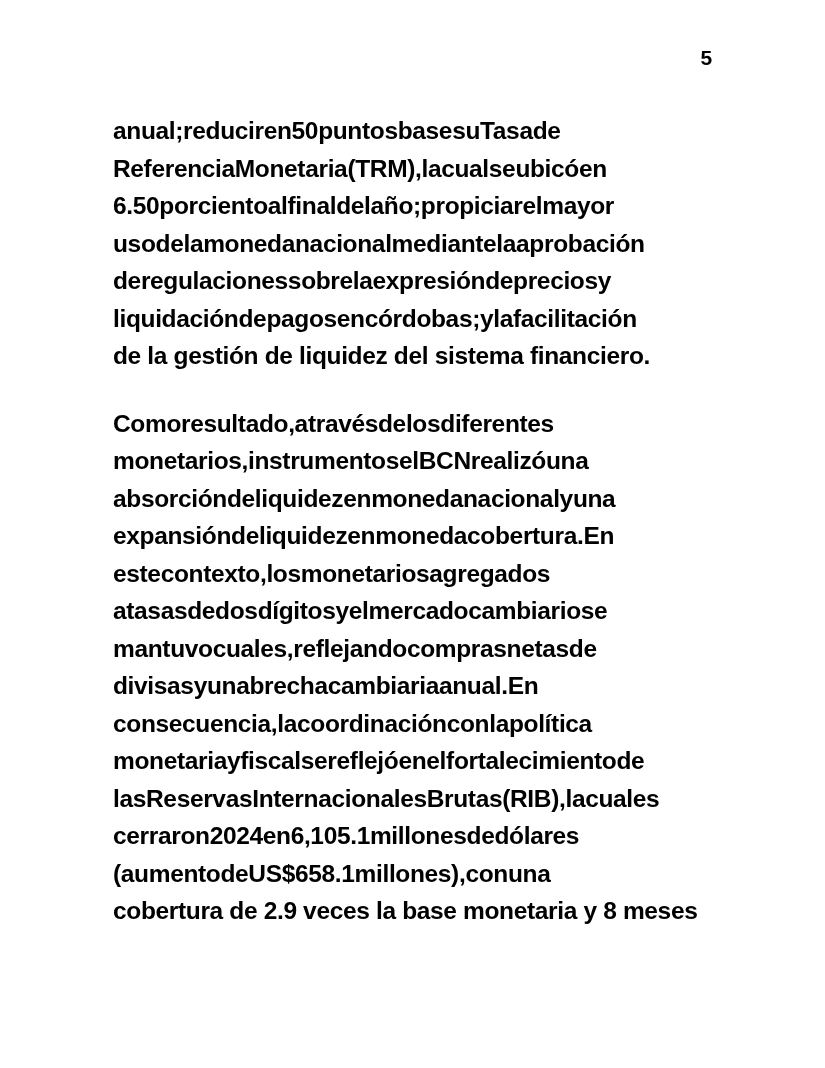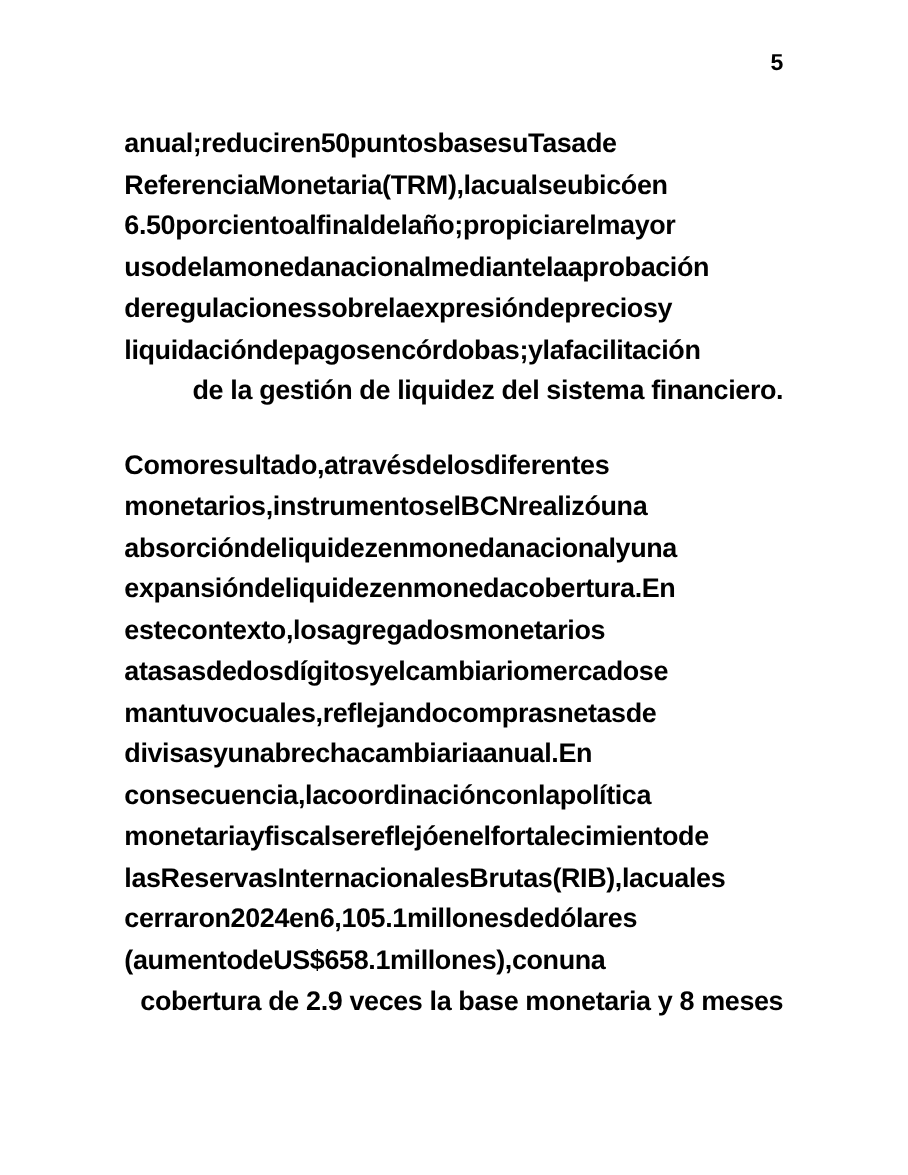--- a/index.html
+++ b/index.html
@@ -76,21 +76,21 @@
     white-space: pre;
   }
   .line.justify > .w {
     display: inline-block;
     white-space: pre;
   }
 
   
   .line.flush-left {
     display: block;
-    text-align: right;
+    text-align: left;
   }
 </style>
 </head>
 <body>
 
 <div class="page">
 
   <div class="page-number">5</div>
 
   <div class="text-column">
@@ -101,22 +101,22 @@
         <div class="line justify"><span class="w">uso</span><span class="w">de</span><span class="w">la</span><span class="w">moneda</span><span class="w">nacional</span><span class="w">mediante</span><span class="w">la</span><span class="w">aprobación</span></div>
         <div class="line justify"><span class="w">de</span><span class="w">regulaciones</span><span class="w">sobre</span><span class="w">la</span><span class="w">expresión</span><span class="w">de</span><span class="w">precios</span><span class="w">y</span></div>
         <div class="line justify"><span class="w">liquidación</span><span class="w">de</span><span class="w">pagos</span><span class="w">en</span><span class="w">córdobas;</span><span class="w">y</span><span class="w">la</span><span class="w">facilitación</span></div>
         <div class="line flush-left">de la gestión de liquidez del sistema financiero.</div>
       </div>
     <div class="paragraph">
         <div class="line justify"><span class="w">Como</span><span class="w">resultado,</span><span class="w">a</span><span class="w">través</span><span class="w">de</span><span class="w">los</span><span class="w">diferentes</span></div>
         <div class="line justify"><span class="w">monetarios,</span><span class="w">instrumentos</span><span class="w">el</span><span class="w">BCN</span><span class="w">realizó</span><span class="w">una</span></div>
         <div class="line justify"><span class="w">absorción</span><span class="w">de</span><span class="w">liquidez</span><span class="w">en</span><span class="w">moneda</span><span class="w">nacional</span><span class="w">y</span><span class="w">una</span></div>
         <div class="line justify"><span class="w">expansión</span><span class="w">de</span><span class="w">liquidez</span><span class="w">en</span><span class="w">moneda</span><span class="w">cobertura.</span><span class="w">En</span></div>
-        <div class="line justify"><span class="w">este</span><span class="w">contexto,</span><span class="w">los</span><span class="w">agregados</span><span class="w">monetarios</span></div>
-        <div class="line justify"><span class="w">a</span><span class="w">tasas</span><span class="w">de</span><span class="w">dos</span><span class="w">dígitos</span><span class="w">y</span><span class="w">el</span><span class="w">cambiario</span><span class="w">mercado</span><span class="w">se</span></div>
+        <div class="line justify"><span class="w">este</span><span class="w">contexto,</span><span class="w">los</span><span class="w">monetarios</span><span class="w">agregados</span></div>
+        <div class="line justify"><span class="w">a</span><span class="w">tasas</span><span class="w">de</span><span class="w">dos</span><span class="w">dígitos</span><span class="w">y</span><span class="w">el</span><span class="w">mercado</span><span class="w">cambiario</span><span class="w">se</span></div>
         <div class="line justify"><span class="w">mantuvo</span><span class="w">cuales,</span><span class="w">reflejando</span><span class="w">compras</span><span class="w">netas</span><span class="w">de</span></div>
         <div class="line justify"><span class="w">divisas</span><span class="w">y</span><span class="w">una</span><span class="w">brecha</span><span class="w">cambiaria</span><span class="w">anual.</span><span class="w">En</span></div>
         <div class="line justify"><span class="w">consecuencia,</span><span class="w">la</span><span class="w">coordinación</span><span class="w">con</span><span class="w">la</span><span class="w">política</span></div>
         <div class="line justify"><span class="w">monetaria</span><span class="w">y</span><span class="w">fiscal</span><span class="w">se</span><span class="w">reflejó</span><span class="w">en</span><span class="w">el</span><span class="w">fortalecimiento</span><span class="w">de</span></div>
         <div class="line justify"><span class="w">las</span><span class="w">Reservas</span><span class="w">Internacionales</span><span class="w">Brutas</span><span class="w">(RIB),</span><span class="w">la</span><span class="w">cuales</span></div>
         <div class="line justify"><span class="w">cerraron</span><span class="w">2024</span><span class="w">en</span><span class="w">6,105.1</span><span class="w">millones</span><span class="w">de</span><span class="w">dólares</span></div>
         <div class="line justify"><span class="w">(aumento</span><span class="w">de</span><span class="w">US$658.1</span><span class="w">millones),</span><span class="w">con</span><span class="w">una</span></div>
         <div class="line flush-left">cobertura de 2.9 veces la base monetaria y 8 meses</div>
       </div>
   </div>

